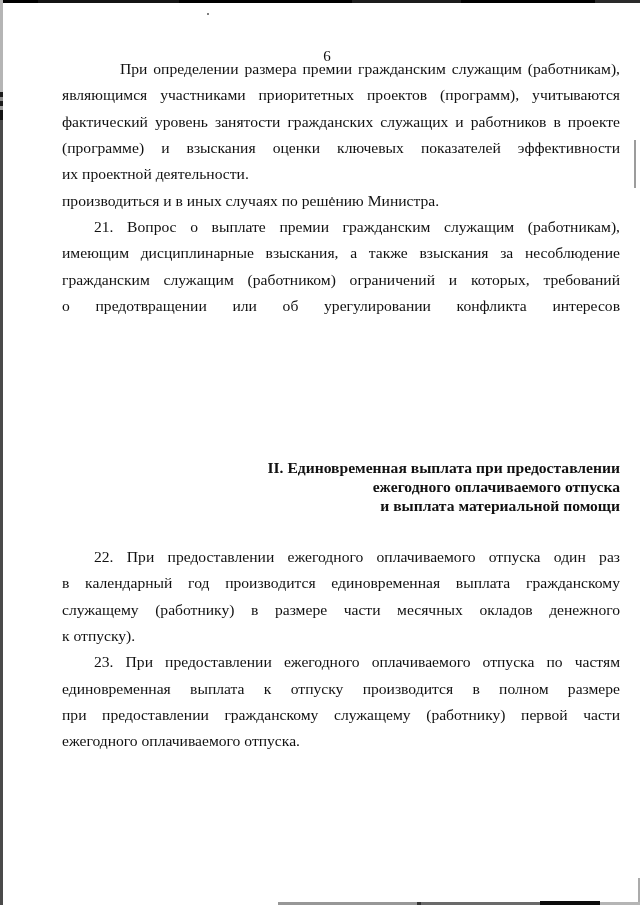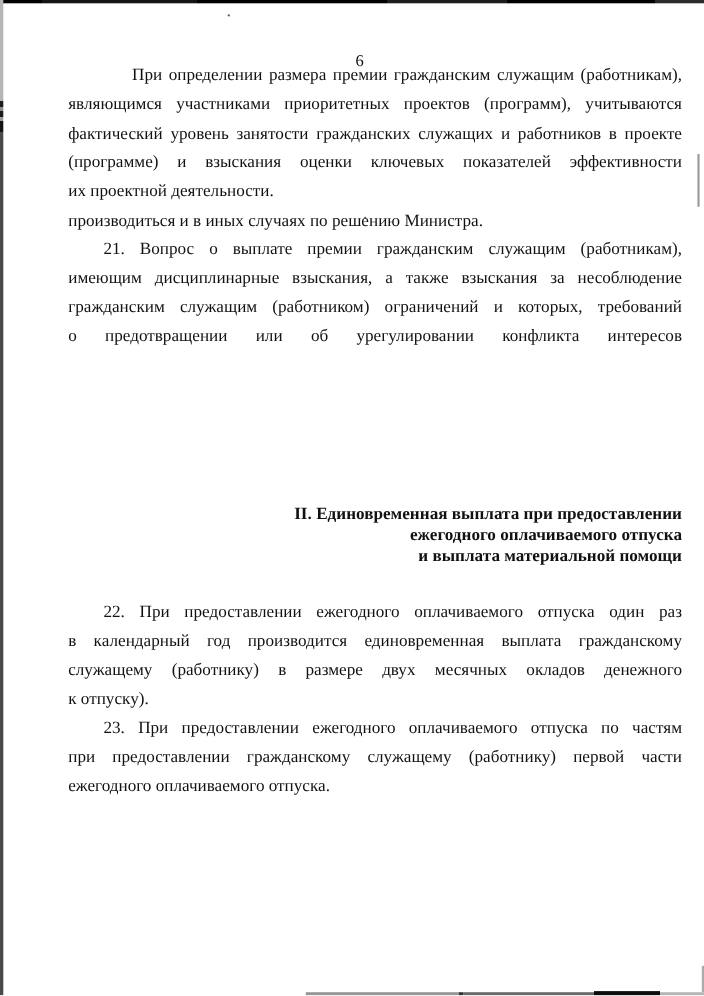--- a/index.html
+++ b/index.html
@@ -96,25 +96,26 @@
   <div class="section-heading" id="section-heading">
       <div class="hline">II. Единовременная выплата при предоставлении</div>
       <div class="hline">ежегодного оплачиваемого отпуска</div>
       <div class="hline">и выплата материальной помощи</div>
     </div>
 
   <div class="body-block body-lower" id="body-lower">
       <div>
         <div class="line just first-num">22. При предоставлении ежегодного оплачиваемого отпуска один раз</div>
         <div class="line just">в календарный год производится единовременная выплата гражданскому</div>
-        <div class="line just">служащему (работнику) в размере двух месячных окладов денежного</div>
+        <div class="line just">служащему (работнику) в размере части месячных окладов денежного</div>
         <div class="line">к отпуску).</div>
       </div>
       <div>
         <div class="line just first-num">23. При предоставлении ежегодного оплачиваемого отпуска по частям</div>
+        <div class="line just">единовременная выплата к отпуску производится в полном размере</div>
         <div class="line just">при предоставлении гражданскому служащему (работнику) первой части</div>
         <div class="line">ежегодного оплачиваемого отпуска.</div>
       </div>
     </div>
 
   <div class="artifact-right-line"></div>
   <div class="artifact-corner-line"></div>
   <div class="speck" style="left:207px;top:13px;width:2px;height:2px;"></div>
   <div class="speck" style="left:331px;top:197px;width:2px;height:2px;"></div>
 

